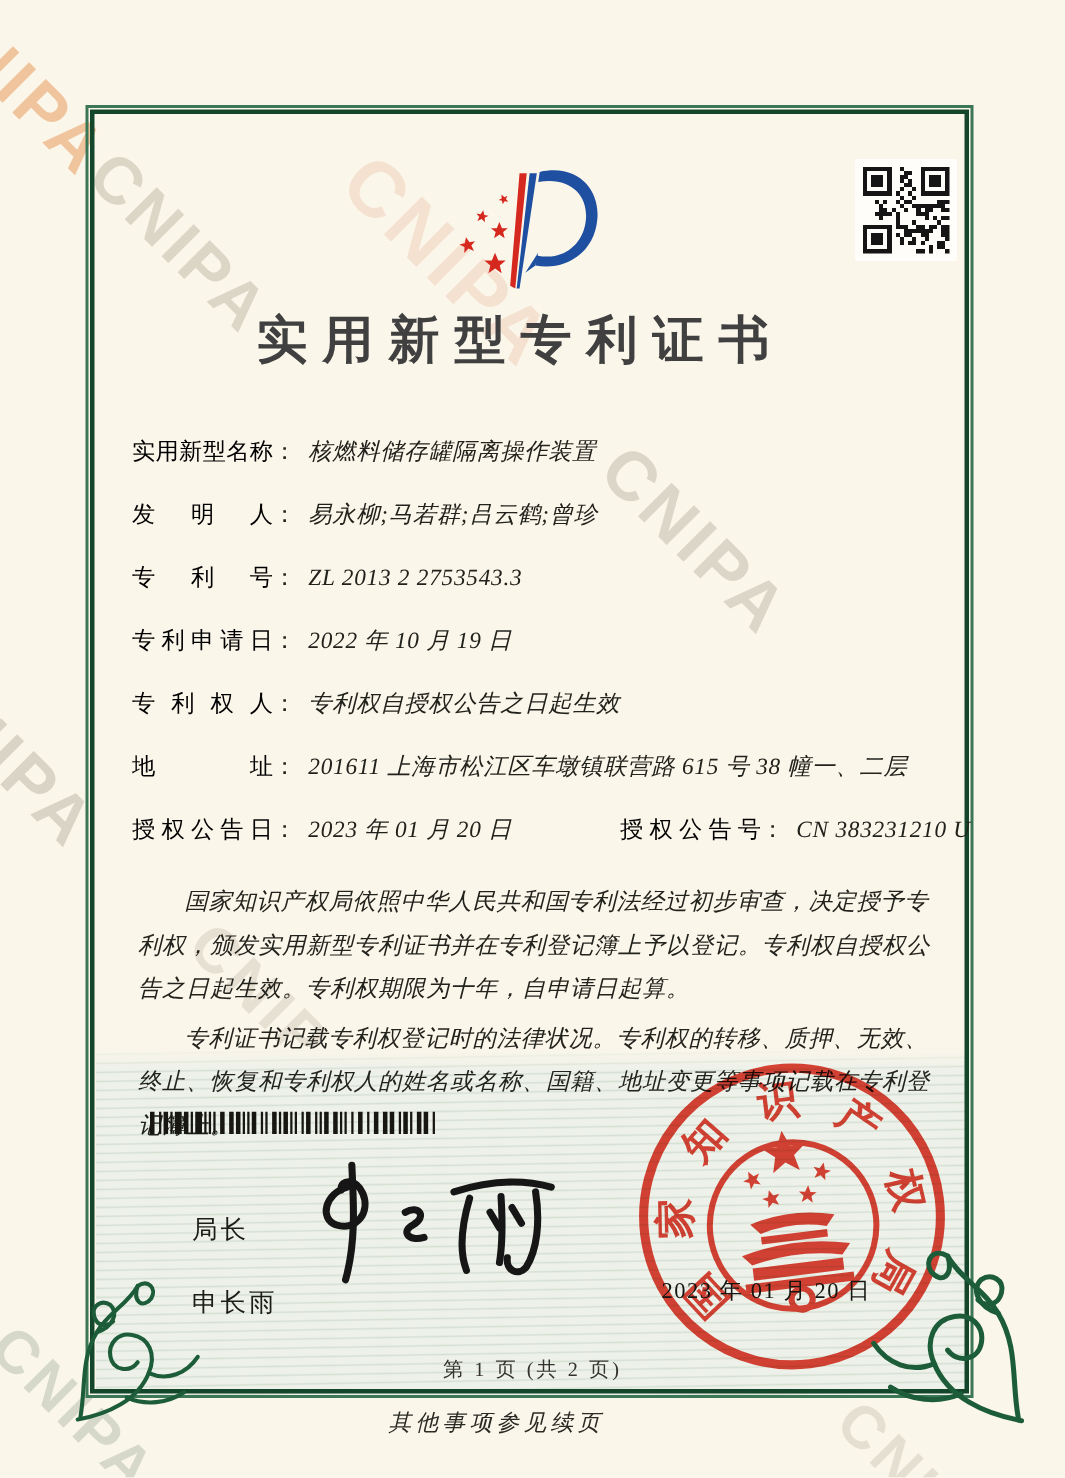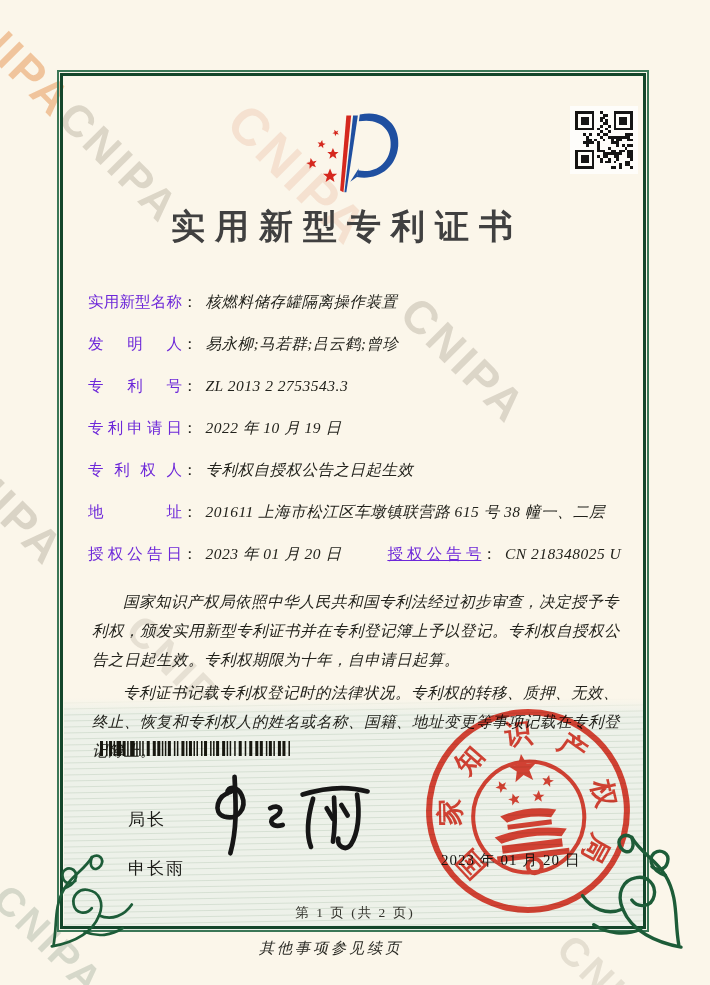--- a/index.html
+++ b/index.html
@@ -29,23 +29,23 @@
   .qr{position:absolute;left:570px;top:106px;width:68px;height:68px;background:#fefdfa;z-index:3;
       display:flex;align-items:center;justify-content:center;}
   #qr-svg{width:58px;height:58px;shape-rendering:crispEdges;}
   #qr-svg rect{fill:#151515;}
 
   .title{position:absolute;left:0;right:16px;top:204px;text-align:center;z-index:3;
          font-size:34px;font-weight:bold;letter-spacing:10px;color:#404040;}
 
   .fields{position:absolute;left:88px;top:294px;width:548px;z-index:3;font-size:15.5px;color:#22221c;}
   .field-row{margin-bottom:26px;height:16px;line-height:16px;white-space:nowrap;}
-  .flabel{display:inline-block;width:94px;text-align:justify;text-align-last:justify;vertical-align:top;color:#6d28d9;}
+  .flabel{display:inline-block;width:94px;text-align:justify;text-align-last:justify;vertical-align:top;color:#000000;}
   .fvalue{margin-left:8px;letter-spacing:0.5px;font-style:italic;}
-  .pair2{margin-left:46px;text-decoration:underline;}
+  .pair2{margin-left:72px;}
 
   .paras{position:absolute;left:88px;top:583px;width:544px;z-index:3;}
   .paras p{margin:4px;text-indent:2em;font-size:15.5px;line-height:29px;font-style:italic;
            color:#23231d;letter-spacing:0.5px;}
 
   .barcode{position:absolute;left:100px;top:741px;width:196px;height:15px;z-index:3;}
   #barcode-svg{width:100%;height:100%;}
   #barcode-svg rect{fill:#17170f;}
 
   .signer{position:absolute;left:128px;top:808px;z-index:3;font-size:17px;color:#1c1c18;letter-spacing:2px;}
@@ -324,21 +324,21 @@
     <div class="field-row">
       <span class="flabel">专利申请日</span><span class="colon">：</span><span class="fvalue">2022 年 10 月 19 日</span>
     </div>
     <div class="field-row">
       <span class="flabel">专利权人</span><span class="colon">：</span><span class="fvalue">专利权自授权公告之日起生效</span>
     </div>
     <div class="field-row">
       <span class="flabel">地址</span><span class="colon">：</span><span class="fvalue">201611 上海市松江区车墩镇联营路 615 号 38 幢一、二层</span>
     </div>
     <div class="field-row">
-      <span class="flabel">授权公告日</span><span class="colon">：</span><span class="fvalue">2023 年 01 月 20 日</span><span class="flabel pair2">授权公告号</span><span class="colon">：</span><span class="fvalue">CN 218348025 U</span>
+      <span class="flabel">授权公告日</span><span class="colon">：</span><span class="fvalue">2023 年 01 月 20 日</span><span class="flabel pair2">授权公告号</span><span class="colon">：</span><span class="fvalue">CN 383231210 U</span>
     </div>
   </div>
 
   <div class="paras">
     <p>国家知识产权局依照中华人民共和国专利法经过初步审查，决定授予专利权，颁发实用新型专利证书并在专利登记簿上予以登记。专利权自授权公告之日起生效。专利权期限为十年，自申请日起算。</p>
     <p>专利证书记载专利权登记时的法律状况。专利权的转移、质押、无效、终止、恢复和专利权人的姓名或名称、国籍、地址变更等事项记载在专利登记簿上。</p>
   </div>
 
   <div class="barcode">
     <svg id="barcode-svg" viewBox="0 0 130 15" preserveAspectRatio="none" aria-hidden="true">

